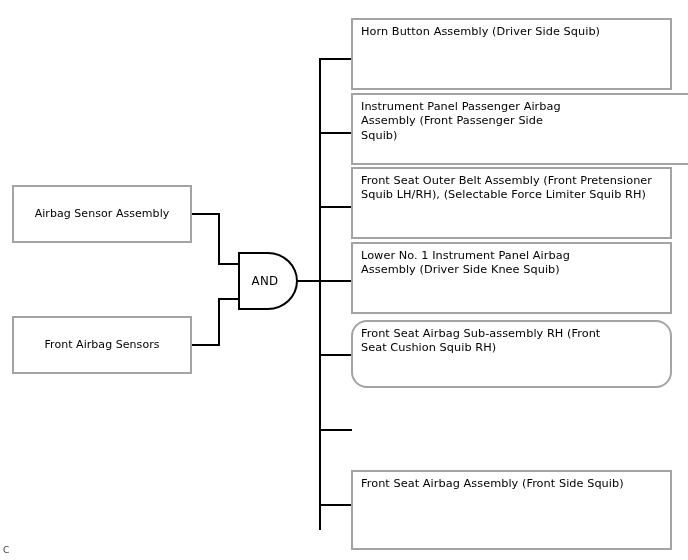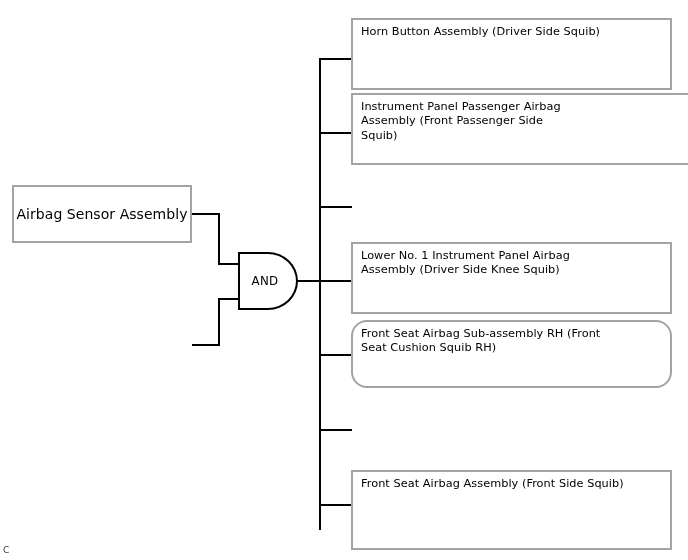--- a/index.html
+++ b/index.html
@@ -40,21 +40,21 @@
 
   
   .node-left .node-text {
     left: 0;
     right: 0;
     top: 0;
     bottom: 0;
     display: flex;
     align-items: center;
     justify-content: center;
-    font-size: 14px;
+    font-size: 11px;
     text-align: right;
   }
 
   
   .line {
     position: absolute;
     background: #000000;
   }
   .line-h { height: 2px; }
   .line-v { width: 2px; }
@@ -88,20 +88,23 @@
 </style>
 </head>
 <body>
 
 <div id="canvas">
 
   <div class="node node-left" style="left:12px; top:185px; width:180px; height:58px;">
     <div class="node-text">Airbag Sensor Assembly</div>
   </div>
 
+  <div class="node node-left" style="left:12px; top:316px; width:180px; height:58px;">
+    <div class="node-text">Front Airbag Sensors</div>
+  </div>
 
   <div class="line line-h" style="left:192px; top:213px; width:28px;"></div>
   <div class="line line-v" style="left:218px; top:213px; height:52px;"></div>
   <div class="line line-h" style="left:218px; top:263px; width:22px;"></div>
 
   <div class="line line-h" style="left:192px; top:344px; width:28px;"></div>
   <div class="line line-v" style="left:218px; top:298px; height:48px;"></div>
   <div class="line line-h" style="left:218px; top:298px; width:22px;"></div>
 
   <div class="gate" style="left:238px; top:252px; width:60px; height:58px;">
@@ -123,20 +126,24 @@
   <div class="node" style="left:351px; top:18px; width:321px; height:72px;">
     <div class="node-text">Horn Button Assembly (Driver Side Squib)</div>
   </div>
 
   <div class="node" style="left:351px; top:93px; width:388px; height:72px;">
     <div class="node-text">Instrument Panel Passenger Airbag
 Assembly (Front Passenger Side
 Squib)</div>
   </div>
 
+  <div class="node" style="left:351px; top:167px; width:321px; height:72px;">
+    <div class="node-text">Front Seat Outer Belt Assembly (Front Pretensioner
+Squib LH/RH), (Selectable Force Limiter Squib RH)</div>
+  </div>
 
   <div class="node" style="left:351px; top:242px; width:321px; height:72px;">
     <div class="node-text">Lower No. 1 Instrument Panel Airbag
 Assembly (Driver Side Knee Squib)</div>
   </div>
 
   <div class="node" style="left:351px; top:320px; width:321px; height:68px;border-radius:16px;">
     <div class="node-text">Front Seat Airbag Sub-assembly RH (Front
 Seat Cushion Squib RH)</div>
   </div>

